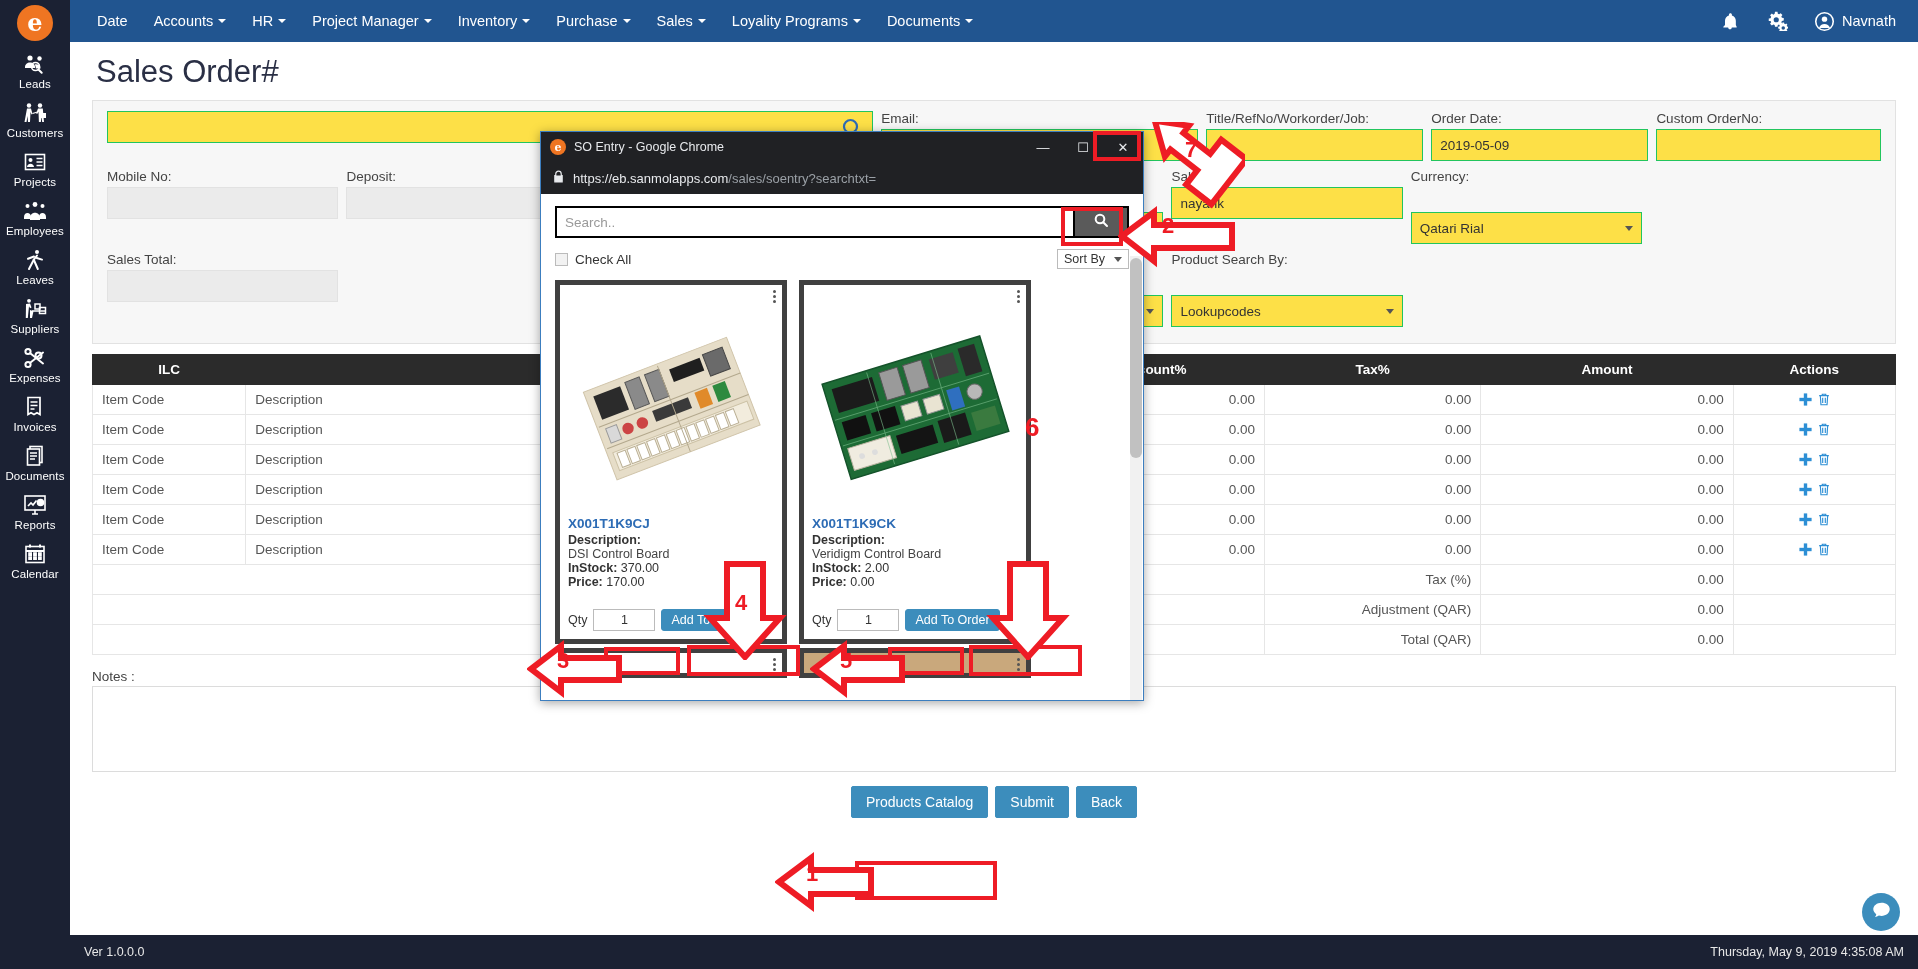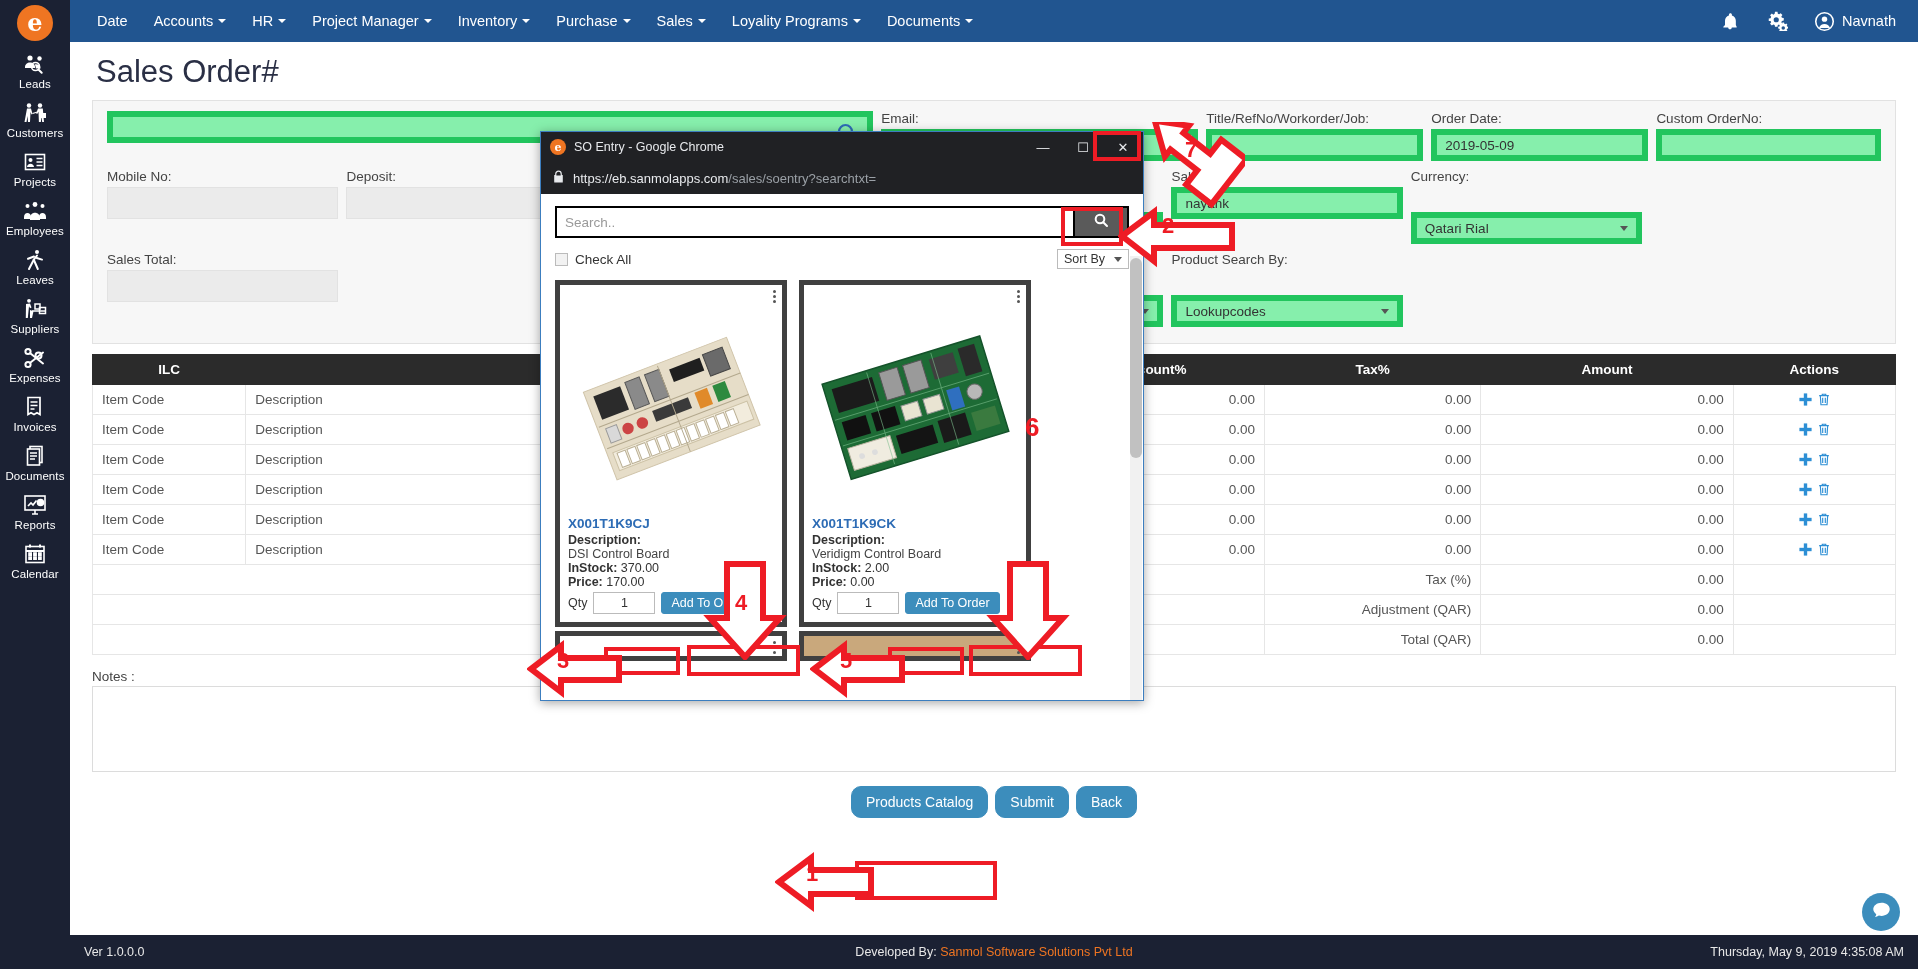--- a/index.html
+++ b/index.html
@@ -82,21 +82,21 @@
   }
 
   .form-panel {
     margin: 0 22px; border: 1px solid #e2e2e2; background: #f7f7f7;
     padding: 10px 14px 8px 14px;
   }
   .frow { display: flex; gap: 0; }
   .fcell { padding: 0 8px 8px 0; }
   .flabel { font-size: 13.5px; color: #444; margin-bottom: 3px; display: block; }
   .finput {
-    height: 32px; border: 6px solid #22c55e; background: #86efac;
+    height: 32px; border: 1px solid #22c55e; background: #fde047;
     font-size: 13.5px; color: #333; padding: 0 8px;
     display: flex; align-items: center; width: 100%;
   }
   .finput.grey { background: #ebebeb; border: 1px solid #e2e2e2; }
   .finput.sel { justify-content: space-between; margin-top: 28px; }
   .sel-caret {
     width: 0; height: 0; border-left: 4px solid transparent;
     border-right: 4px solid transparent; border-top: 5px solid #555;
   }
   .search-inside {
@@ -133,21 +133,21 @@
     width: 100%; height: 86px; border: 1px solid #dcdcdc; background: #fff;
   }
 
   
   .actions-bar {
     margin-top: 14px; display: flex; justify-content: center;
     align-items: center; gap: 7px;
   }
   .btn {
     background: #3c8dbc; color: #fff; border: 1px solid #3c8dbc;
-    font-size: 14px; padding: 7px 14px; cursor: pointer; border-radius: 10px;
+    font-size: 14px; padding: 7px 14px; cursor: pointer; border-radius: 2px;
     font-family: "Liberation Sans", sans-serif;
   }
 
   
   .footer {
     position: absolute; left: 70px; top: 935px;
     width: 1848px; height: 34px; background: #1b2133;
     color: #e8e8e8; font-size: 12.5px;
     display: flex; align-items: center; padding: 0 14px;
   }
@@ -232,21 +232,21 @@
   .pimg {
     height: 205px; margin-top: 14px;
     display: flex; align-items: center; justify-content: center;
     overflow: hidden;
   }
   .pcode { color: #2d6cb5; font-size: 13.5px; font-weight: bold; margin-top: 6px; }
   .pdesc-lbl { font-size: 12.5px; font-weight: bold; color: #333; margin-top: 2px; }
   .pdesc { font-size: 12.5px; color: #444; }
   .pstock { font-size: 12.5px; color: #333; }
   .pstock b { font-weight: bold; }
-  .qty-row { display: flex; align-items: center; margin-top: 3px; gap: 6px; }
+  .qty-row { display: flex; align-items: center; margin-top: 20px; gap: 6px; }
   .qty-lbl { font-size: 12.5px; color: #333; }
   .qty-input {
     width: 62px; height: 22px; border: 1px solid #bbb; background: #fff;
     font-size: 12.5px; color: #333; text-align: center;
     display: flex; align-items: center; justify-content: center;
   }
   .add-btn {
     background: #3c8dbc; color: #fff; border: 1px solid #3c8dbc;
     font-size: 12.5px; padding: 3px 9px; border-radius: 3px; cursor: pointer;
     white-space: nowrap;
@@ -786,24 +786,20 @@
   <div class="chat-bubble">
     <span>
       <svg width="21" height="21" viewBox="0 0 24 24" fill="#fff">
           <path d="M12 3C6.8 3 2.6 6.3 2.6 10.4c0 2.3 1.3 4.4 3.4 5.8-.1 1-.6 2.3-1.6 3.5 0 0 2.6-.3 4.6-1.9 1 .3 2 .4 3 .4 5.2 0 9.4-3.3 9.4-7.8S17.2 3 12 3z"></path>
         </svg>
     </span>
   </div>
 
   <div class="footer">
     <span>Ver 1.0.0.0</span>
-    <span class="mid">
-      <span>Developed By:</span>
-      <a href="#">Sanmol Software Solutions Pvt Ltd</a>
-    </span>
     <span class="right">Thursday, May 9, 2019 4:35:08 AM</span>
   </div>
 
   <div class="popup">
     <div class="popup-title">
       <span class="popup-fav">e</span>
       <span>SO Entry - Google Chrome</span>
       <span class="win-btns">
         <span class="win-btn">—</span>
         <span class="win-btn">☐</span>

